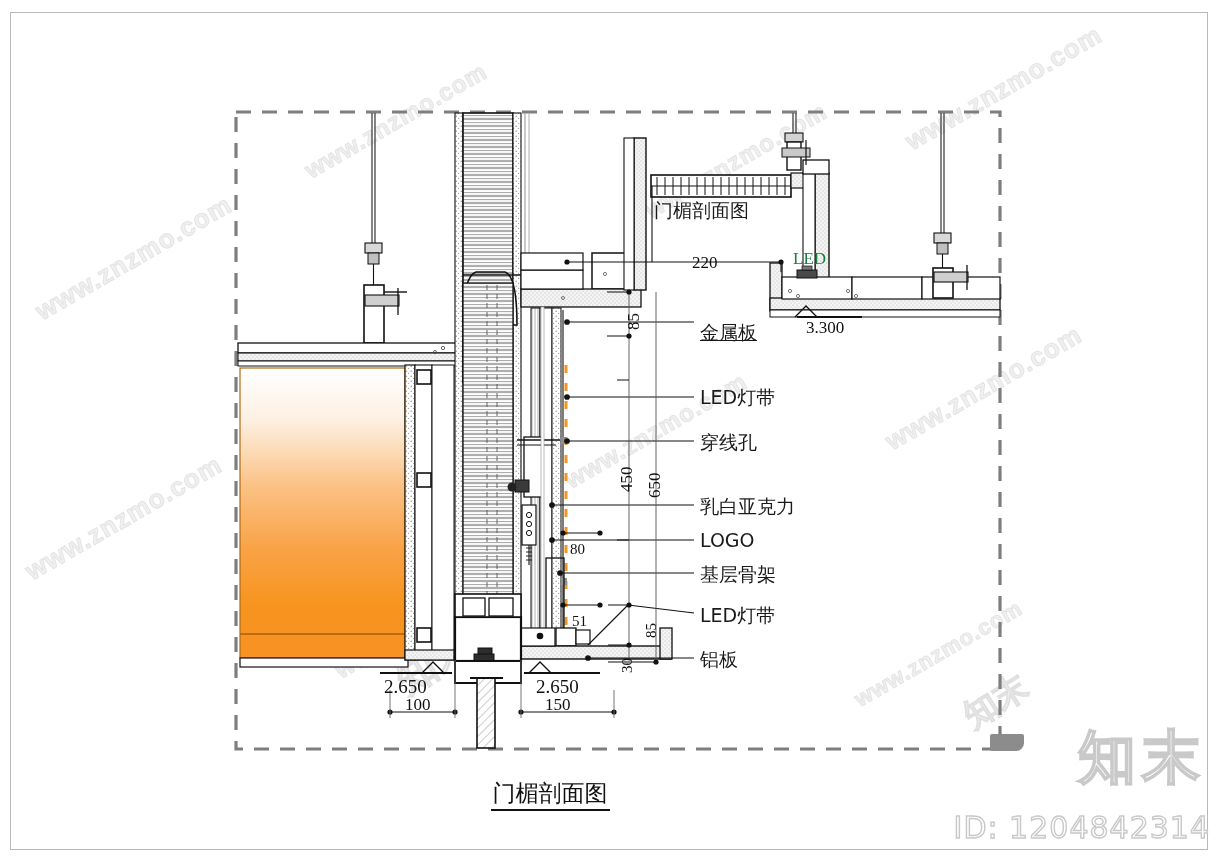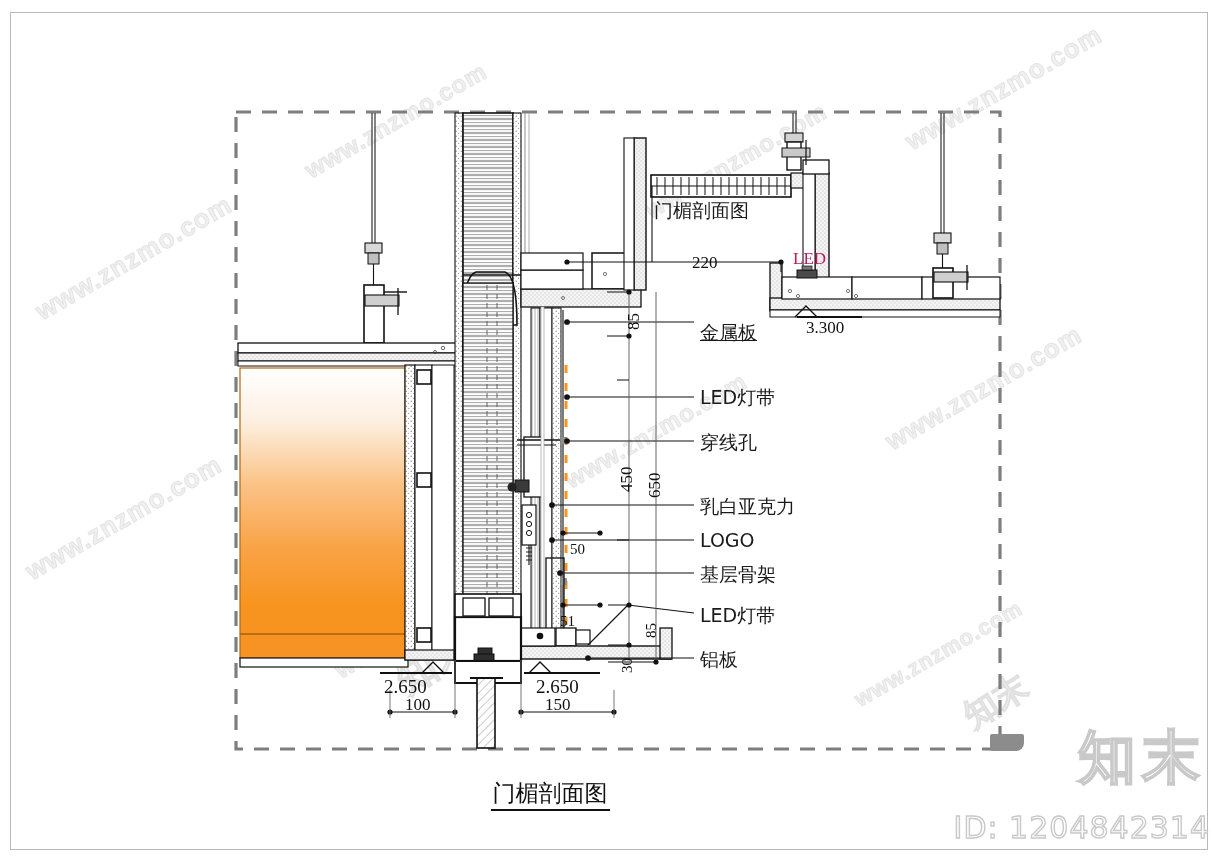--- a/index.html
+++ b/index.html
@@ -27,21 +27,21 @@
       font-family:"DejaVu Sans","Liberation Sans",sans-serif;}
   .dim{position:absolute;font-size:17px;color:#111;white-space:nowrap;
       font-family:"Liberation Serif",serif;}
   .dimv{position:absolute;font-size:17px;color:#111;white-space:nowrap;
       font-family:"Liberation Serif",serif;transform-origin:left top;
       transform:rotate(-90deg);}
   .dimsm{font-size:15px;}
   #title{position:absolute;left:0;top:778px;width:1100px;text-align:center;}
   #title span{font-size:23px;color:#111;border-bottom:2px solid #111;padding:0 2px 3px 2px;
       font-family:"DejaVu Sans","Liberation Sans",sans-serif;}
-  .ledtxt{position:absolute;font-size:17px;color:#be185d;
+  .ledtxt{position:absolute;font-size:17px;color:#15803d;
       font-family:"Liberation Serif",serif;}
 </style>
 </head>
 <body>
 
 <div id="page">
 
   <div id="page-border"></div>
 
   <div class="wm" style="left:30px;top:300px;font-size:26px;transform:rotate(-30deg);">www.znzmo.com</div>
@@ -368,22 +368,22 @@
   <div class="lbl" style="left:700px;top:494px;">乳白亚克力</div>
   <div class="lbl" style="left:700px;top:529px;">LOGO</div>
   <div class="lbl" style="left:700px;top:562px;">基层骨架</div>
   <div class="lbl" style="left:700px;top:603px;">LED灯带</div>
   <div class="lbl" style="left:700px;top:647px;">铝板</div>
 
   <div class="dim" style="left:692px;top:253px;">220</div>
   <div class="dimv" style="left:624px;top:330px;">85</div>
   <div class="dimv" style="left:617px;top:492px;">450</div>
   <div class="dimv" style="left:645px;top:498px;">650</div>
-  <div class="dim dimsm" style="left:570px;top:541px;">50</div>
-  <div class="dim dimsm" style="left:560px;top:613px;">51</div>
+  <div class="dim dimsm" style="left:570px;top:541px;">80</div>
+  <div class="dim dimsm" style="left:572px;top:613px;">51</div>
   <div class="dimv dimsm" style="left:643px;top:638px;">85</div>
   <div class="dimv dimsm" style="left:619px;top:673px;">30</div>
   <div class="dim" style="left:405px;top:695px;">100</div>
   <div class="dim" style="left:545px;top:695px;">150</div>
 
   <div class="dim" style="left:806px;top:318px;">3.300</div>
   <div class="dim" style="left:384px;top:676px;font-size:19px;">2.650</div>
   <div class="dim" style="left:536px;top:676px;font-size:19px;">2.650</div>
 
   <div id="title">

